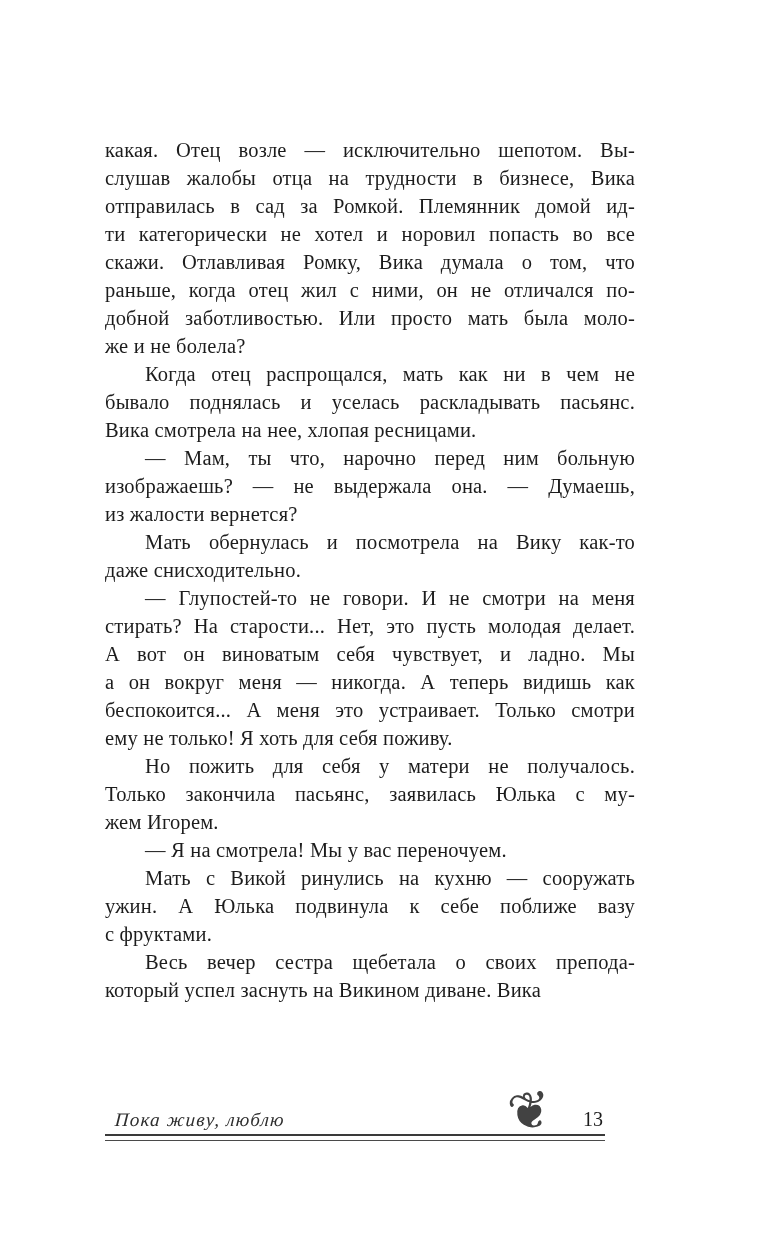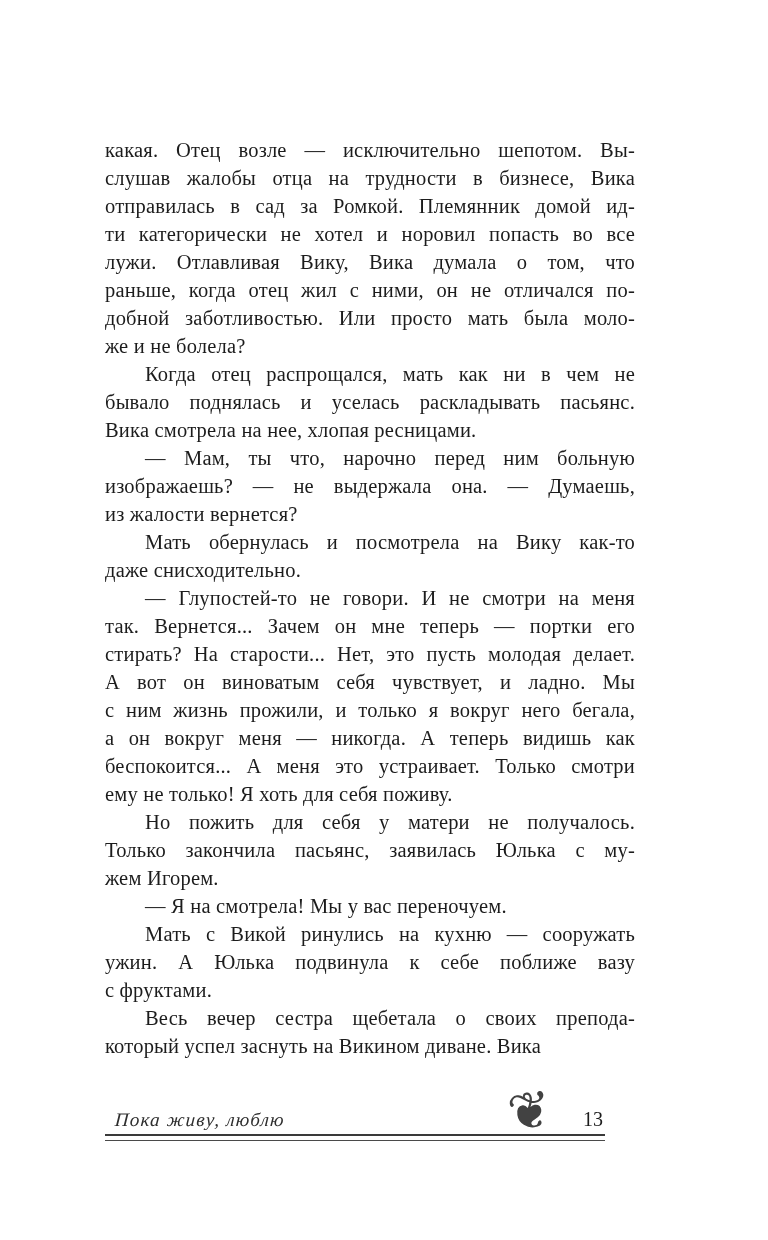--- a/index.html
+++ b/index.html
@@ -89,45 +89,43 @@
 <body>
 
 <div class="book-page">
 
   <div class="page-text">
       <div class="paragraph">
         <div class="text-line">какая. Отец возле — исключительно шепотом. Вы-</div>
         <div class="text-line">слушав жалобы отца на трудности в бизнесе, Вика</div>
         <div class="text-line">отправилась в сад за Ромкой. Племянник домой ид-</div>
         <div class="text-line">ти категорически не хотел и норовил попасть во все</div>
-        <div class="text-line">лужи. Отлавливая Вику, Вика думала о том, что</div>
+        <div class="text-line">скажи. Отлавливая Ромку, Вика думала о том, что</div>
         <div class="text-line">раньше, когда отец жил с ними, он не отличался по-</div>
         <div class="text-line">добной заботливостью. Или просто мать была моло-</div>
         <div class="text-line last">же и не болела?</div>
       </div>
       <div class="paragraph">
         <div class="text-line indent">Когда отец распрощался, мать как ни в чем не</div>
         <div class="text-line">бывало поднялась и уселась раскладывать пасьянс.</div>
         <div class="text-line last">Вика смотрела на нее, хлопая ресницами.</div>
       </div>
       <div class="paragraph">
         <div class="text-line indent">— Мам, ты что, нарочно перед ним больную</div>
         <div class="text-line">изображаешь? — не выдержала она. — Думаешь,</div>
         <div class="text-line last">из жалости вернется?</div>
       </div>
       <div class="paragraph">
         <div class="text-line indent">Мать обернулась и посмотрела на Вику как-то</div>
         <div class="text-line last">даже снисходительно.</div>
       </div>
       <div class="paragraph">
         <div class="text-line indent">— Глупостей-то не говори. И не смотри на меня</div>
-        <div class="text-line">так. Вернется... Зачем он мне теперь — портки его</div>
         <div class="text-line">стирать? На старости... Нет, это пусть молодая делает.</div>
         <div class="text-line">А вот он виноватым себя чувствует, и ладно. Мы</div>
-        <div class="text-line">с ним жизнь прожили, и только я вокруг него бегала,</div>
         <div class="text-line">а он вокруг меня — никогда. А теперь видишь как</div>
         <div class="text-line">беспокоится... А меня это устраивает. Только смотри</div>
         <div class="text-line last">ему не только! Я хоть для себя поживу.</div>
       </div>
       <div class="paragraph">
         <div class="text-line indent">Но пожить для себя у матери не получалось.</div>
         <div class="text-line">Только закончила пасьянс, заявилась Юлька с му-</div>
         <div class="text-line last">жем Игорем.</div>
       </div>
       <div class="paragraph">

